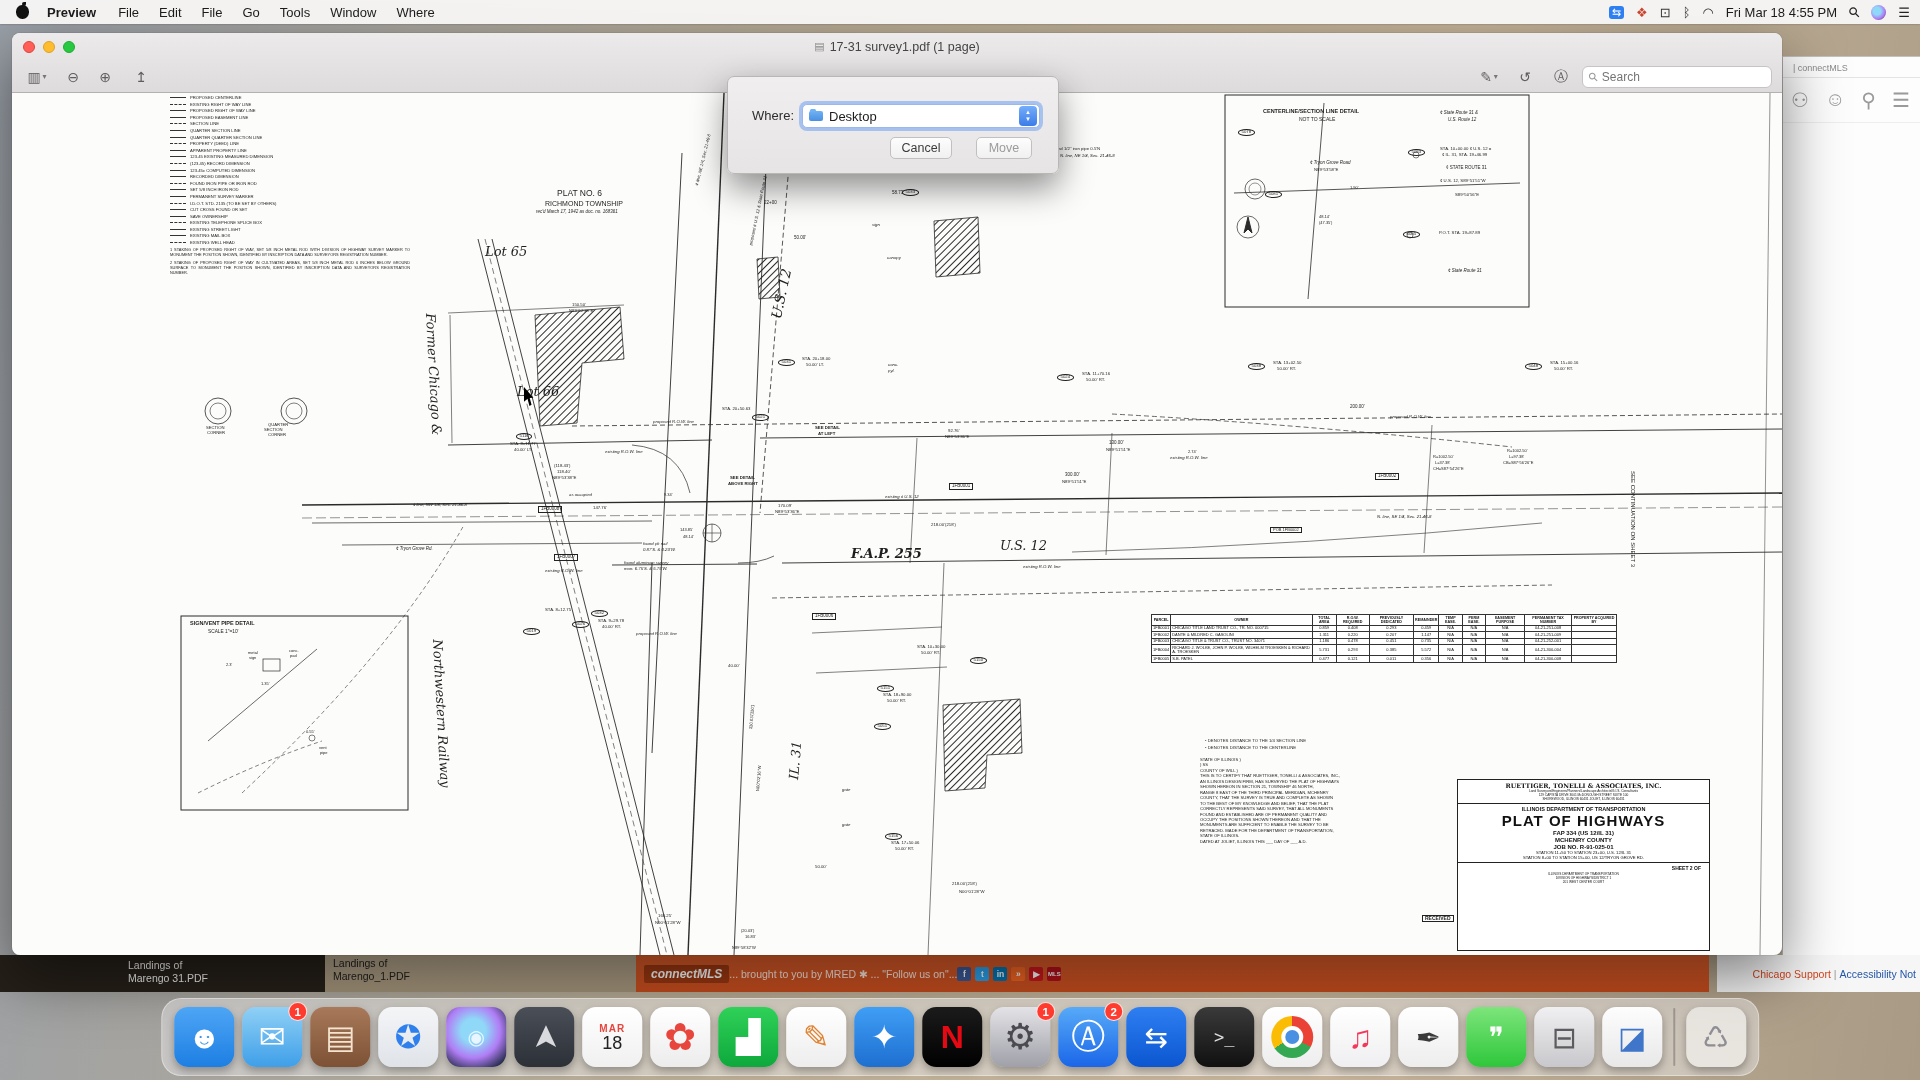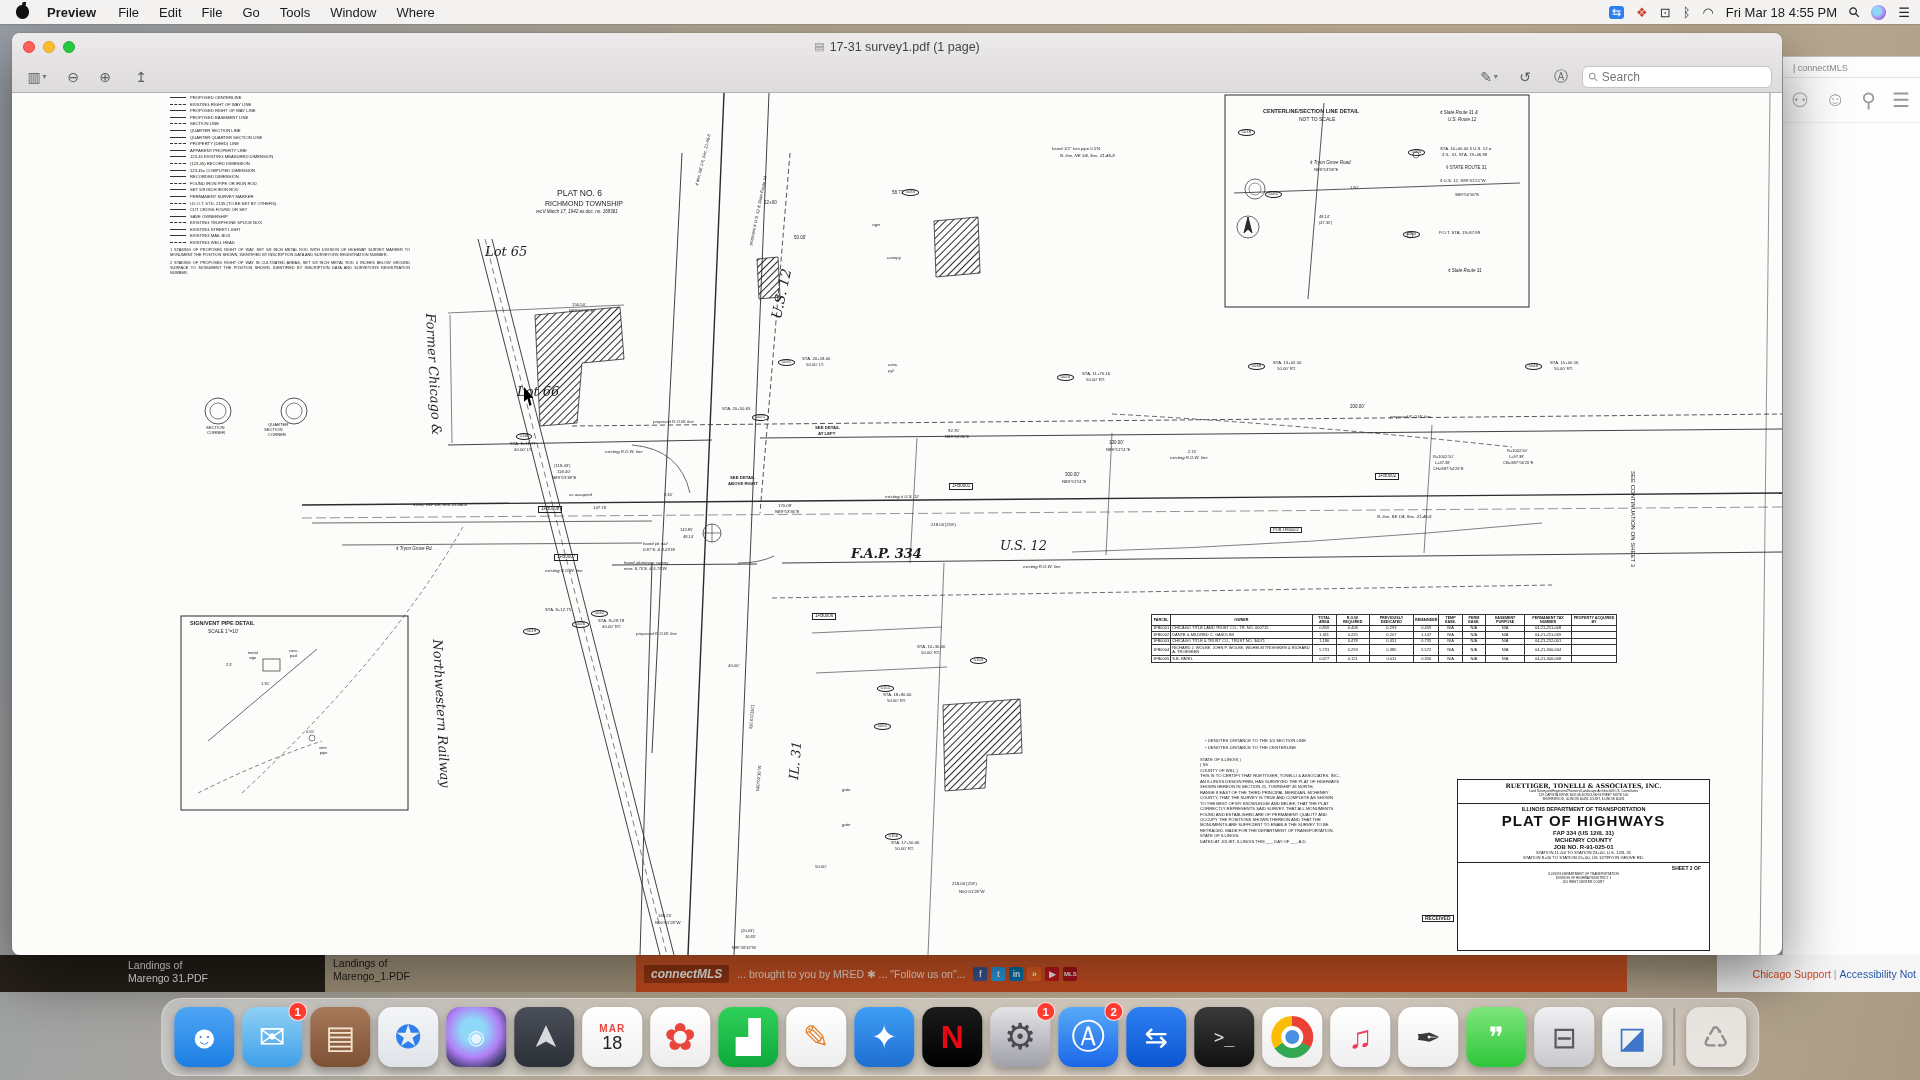--- a/index.html
+++ b/index.html
@@ -110,22 +110,22 @@
     background:linear-gradient(#fdfdfd,#f1f0f0); font-size:12.5px; color:#3c3c3c; text-align:center; line-height:20px; }
   .btn-cancel { left:162px; width:62px; }
   .btn-move { left:248px; width:56px; color:#9b9b9b; }
 
   
   .bottom-strip { position:absolute; left:0; top:955px; width:1920px; height:37px; z-index:6; }
   .bw-left { position:absolute; left:0; top:0; width:325px; height:37px; background:#262019; color:#f2f2f2;
     font-size:10.5px; padding:4px 0 0 128px; line-height:1.25; }
   .bw-mid { position:absolute; left:325px; top:0; width:311px; height:37px; background:linear-gradient(#b7a88f,#a3947a);
     color:#23201c; font-size:10.5px; padding:2px 0 0 8px; line-height:1.25; }
-  .mls-bar { position:absolute; left:636px; top:0; width:991px; height:37px; background:linear-gradient(#e2602c,#c44b1d);
-    display:flex; align-items:center; padding:0 8px; gap:8px; color:#fff; }
+  .mls-bar { position:absolute; left:636px; top:0; width:1073px; height:37px; background:linear-gradient(#e2602c,#c44b1d);
+    display:flex; align-items:center; padding:0 8px; gap:0; color:#fff; }
   .mls-brand { background:#9c3811; font-style:italic; font-weight:bold; font-size:12px; padding:2px 7px; border-radius:2px; }
   .mls-mid { font-size:10.5px; color:#ffe9de; }
   .mls-icons { display:flex; gap:4px; }
   .mls-ic { width:14px; height:14px; border-radius:2px; color:#fff; font-size:8.5px; font-weight:bold;
     display:flex; align-items:center; justify-content:center; }
   .rt-bar { position:absolute; left:1717px; top:0; width:203px; height:37px; background:#f6f6f6;
     display:flex; align-items:center; justify-content:flex-end; padding-right:4px; font-size:10.5px; gap:3px; }
   .rt-support { color:#d2451e; } .rt-sep { color:#999; } .rt-acc { color:#2456a8; }
 
   
@@ -474,21 +474,21 @@
           <span class="lbl" style="left: 1421px; top: 374px; font-size: 4px;">CH=S87°54'26"E</span>
           <span class="lbl boxed" style="left: 1363px; top: 380px; font-size: 4.5px;">1FB0002</span>
           <span class="lbl boxed" style="left: 937px; top: 390px; font-size: 4.5px;">1FB0001</span>
           <span class="lbl" style="left: 873px; top: 402px; font-size: 4.3px; font-style: italic;">existing ¢ U.S. 12</span>
           <span class="lbl" style="left: 766px; top: 411px; font-size: 4.3px;">170.09'</span>
           <span class="lbl" style="left: 763px; top: 417px; font-size: 4.3px;">N89°53'36"E</span>
           <span class="lbl" style="left: 718px; top: 383px; font-size: 4.3px; font-weight: bold;">SEE DETAIL</span>
           <span class="lbl" style="left: 716px; top: 389px; font-size: 4.3px; font-weight: bold;">ABOVE RIGHT</span>
           <span class="lbl" style="left: 919px; top: 430px; font-size: 4.3px;">218.00'(218')</span>
           <span class="lbl" style="left: 1011px; top: 472px; font-size: 4.3px; font-style: italic;">existing R.O.W. line</span>
-          <span class="lbl" style="left: 839px; top: 454px; font-size: 13px; font-weight: bold; font-style: italic; font-family: &quot;DejaVu Serif&quot;, serif;">F.A.P. 334</span>
+          <span class="lbl" style="left: 839px; top: 454px; font-size: 13px; font-weight: bold; font-style: italic; font-family: &quot;DejaVu Serif&quot;, serif;">F.A.P. 255</span>
           <span class="lbl" style="left: 988px; top: 446px; font-size: 13px; font-style: italic; font-family: &quot;DejaVu Serif&quot;, serif;">U.S. 12</span>
           <span class="lbl" style="left: 1365px; top: 422px; font-size: 4.3px; font-style: italic;">N. line, SE 1/4, Sec. 21-46-8</span>
           <span class="lbl boxed" style="left: 1258px; top: 434px; font-size: 4px;">POB 1FB0002</span>
           <span class="lbl" style="left: 560px; top: 210px; font-size: 4.3px;">150.50'</span>
           <span class="lbl" style="left: 557px; top: 216px; font-size: 4.3px;">N89°52'38"E</span>
           <span class="lbl badge" style="left: 504px; top: 340px; font-size: 4.3px;">5116</span>
           <span class="lbl" style="left: 498px; top: 349px; font-size: 4.3px;">STA. 8+11.77</span>
           <span class="lbl" style="left: 502px; top: 355px; font-size: 4.3px;">40.00' LT.</span>
           <span class="lbl" style="left: 542px; top: 371px; font-size: 4.3px;">(118.43')</span>
           <span class="lbl" style="left: 545px; top: 377px; font-size: 4.3px;">118.40'</span>
@@ -682,20 +682,33 @@
           <div class="tb-sheet">SHEET 2 OF</div>
           <div class="tb-tiny">ILLINOIS DEPARTMENT OF TRANSPORTATION</div>
           <div class="tb-tiny">DIVISION OF HIGHWAYS/DISTRICT 1</div>
           <div class="tb-tiny">201 WEST CENTER COURT</div>
         </div>
 
       <div class="cursor"></div>
     </div>
   </div>
 
+  <div class="sheet">
+    <span class="where-label">Where:</span>
+    <div class="popup">
+      <span class="folder-ic"></span>
+      <span class="popup-value">Desktop</span>
+      <span class="stepper">
+          <span>▲</span>
+          <span>▼</span>
+        </span>
+    </div>
+    <span class="sheet-btn btn-cancel">Cancel</span>
+    <span class="sheet-btn btn-move">Move</span>
+  </div>
 </section>
 
 <div class="bottom-strip">
   <div class="bw-left">
     <div>Landings of</div>
     <div>Marengo 31.PDF</div>
   </div>
   <div class="bw-mid">
     <div>Landings of</div>
     <div>Marengo_1.PDF</div>

